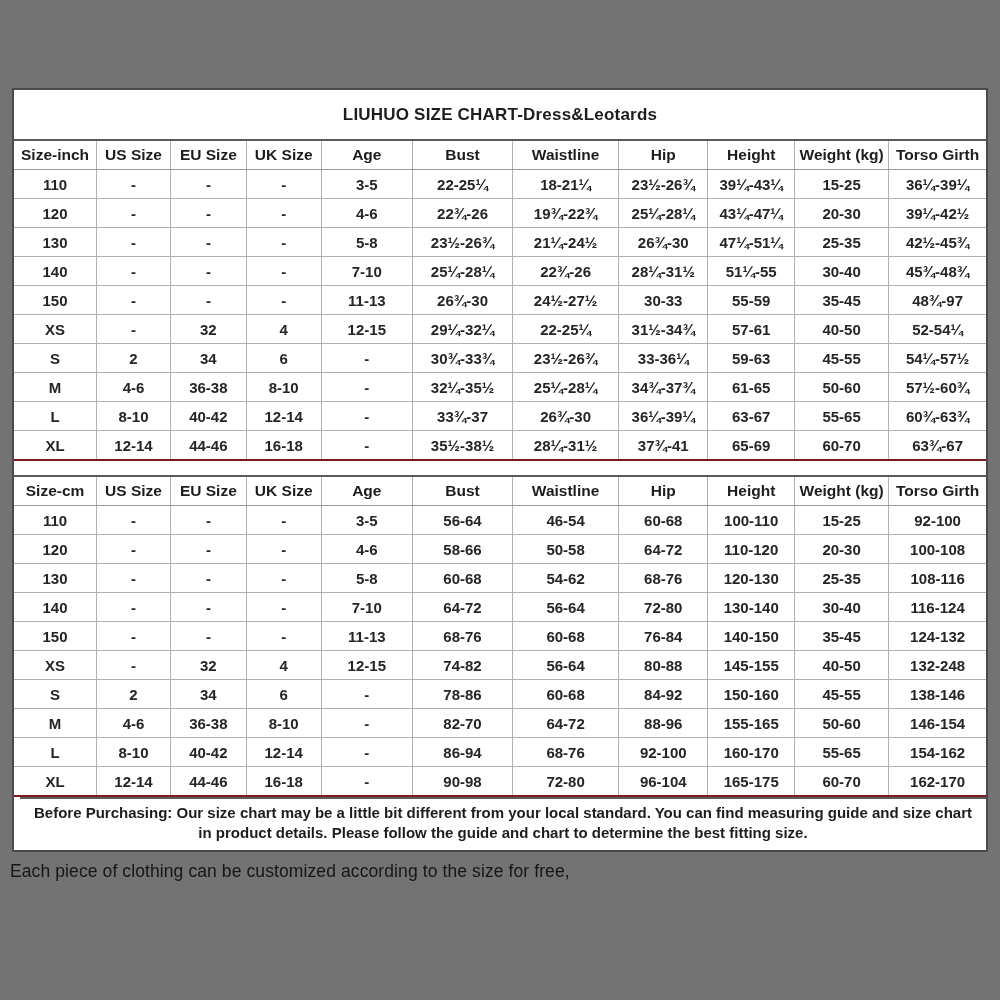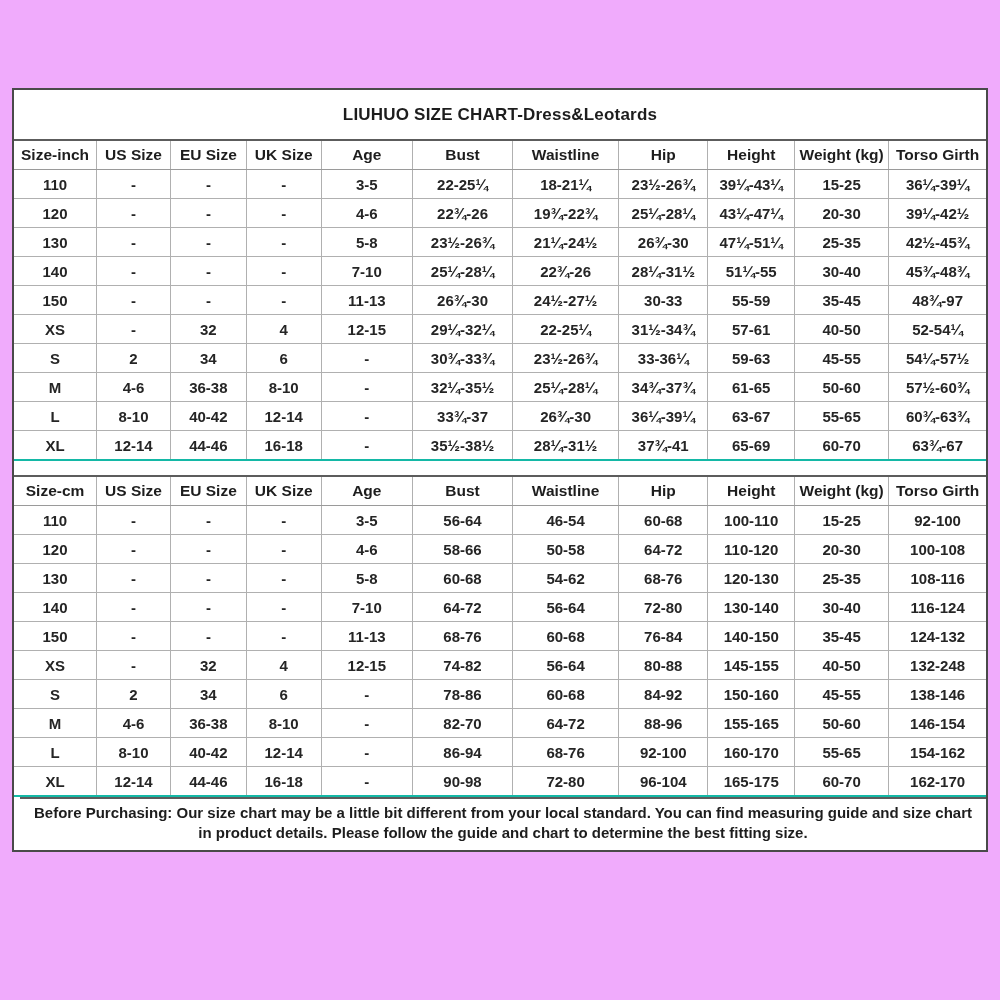--- a/index.html
+++ b/index.html
@@ -5,21 +5,21 @@
   html, body {
     margin: 0;
     padding: 0;
     background: #ffffff;
     font-family: "Liberation Sans", sans-serif;
   }
   .page {
     position: relative;
     width: 1000px;
     height: 1000px;
-    background: #f0abfc;
+    background: #737373;
     overflow: hidden;
   }
   .chart-box {
     position: absolute;
     left: 12px;
     top: 88px;
     width: 976px;
     border: 2px solid #4a4a4a;
     box-sizing: border-box;
     background: #ffffff;
@@ -31,21 +31,21 @@
     font-size: 17px;
     font-weight: 700;
     color: #1d1d1d;
     letter-spacing: 0.2px;
   }
   table.size-table {
     width: 100%;
     border-collapse: collapse;
     table-layout: fixed;
     border-top: 2px solid #5c5c5c;
-    border-bottom: 2px solid #14b8a6;
+    border-bottom: 2px solid #7f1d1d;
     border-radius: 17px;
   }
   table.size-table th,
   table.size-table td {
     border: 1px solid #b0b0b0;
     height: 28px;
     padding: 0 2px;
     text-align: center;
     vertical-align: middle;
     font-size: 15px;
@@ -416,13 +416,14 @@
             <td>72-80</td>
             <td>96-104</td>
             <td>165-175</td>
             <td>60-70</td>
             <td>162-170</td>
           </tr>
         </tbody>
       </table>
     <div class="purchase-note">Before Purchasing: Our size chart may be a little bit different from your local standard. You can find measuring guide and size chart in product details. Please follow the guide and chart to determine the best fitting size.</div>
   </div>
+  <p class="footer-line line1">Each piece of clothing can be customized according to the size for free,</p>
 </div>
 
 </body></html>

